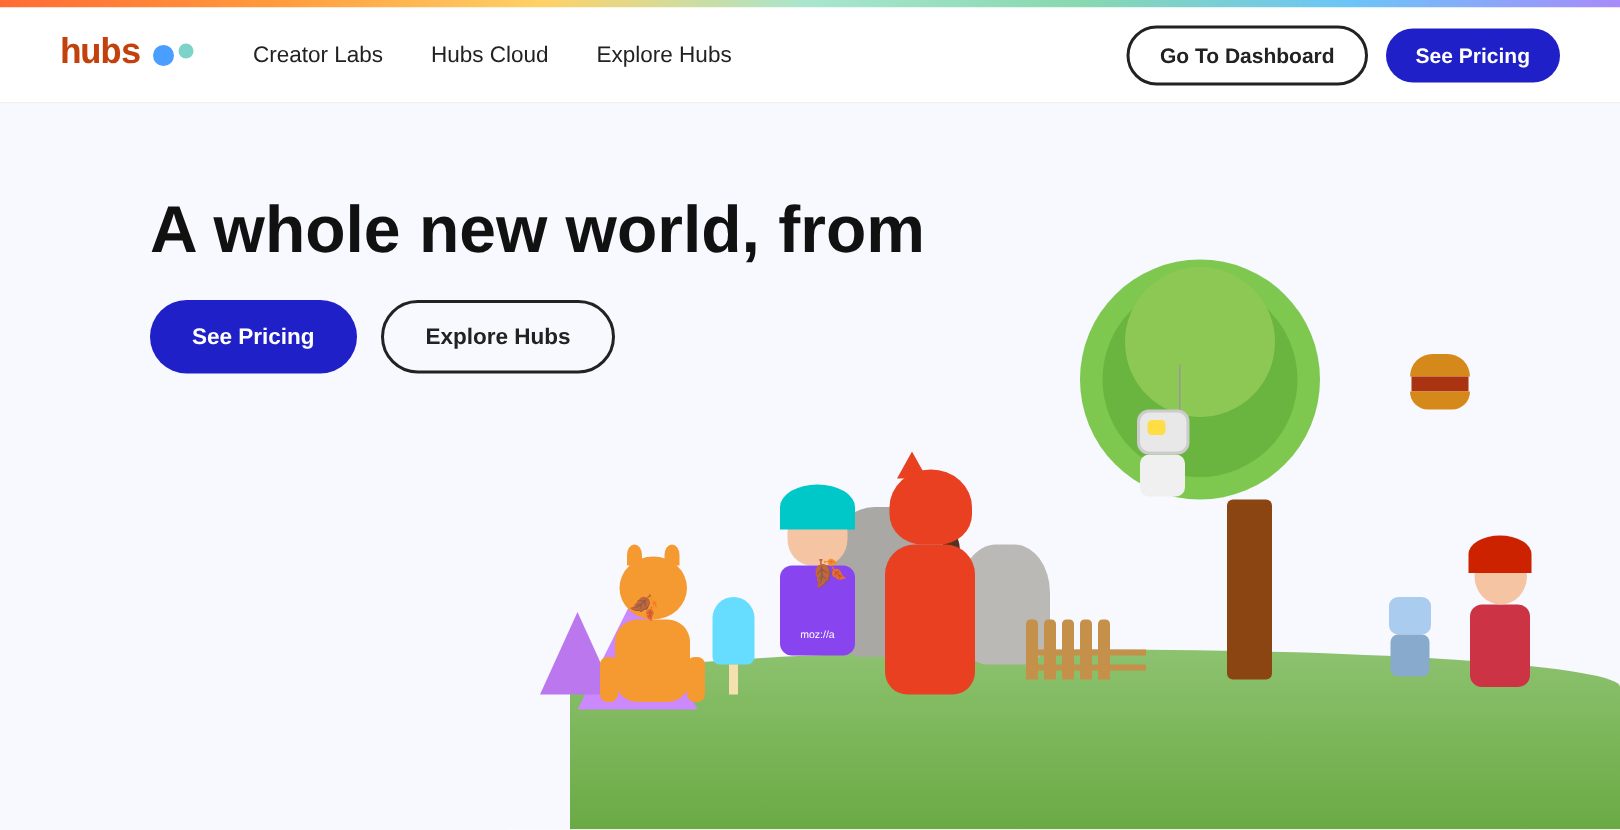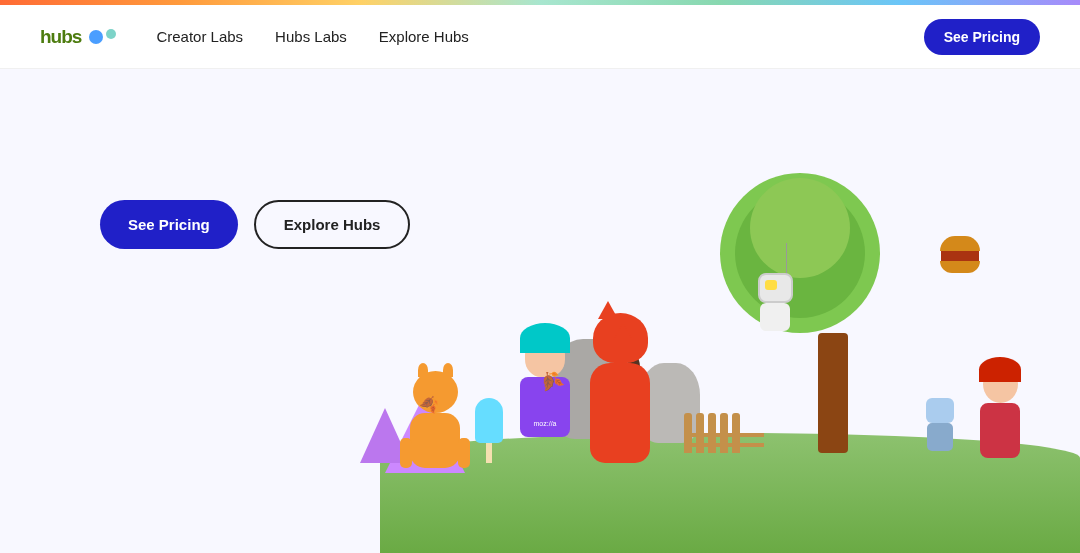--- a/index.html
+++ b/index.html
@@ -20,24 +20,25 @@
       background: #fff;
       border-bottom: 1px solid #f0f0f0;
     }
     .nav-logo {
       display: flex;
       align-items: center;
       gap: 8px;
       margin-right: 40px;
     }
     .logo-text {
-      font-size: 19px;
+      font-size: 24px;
       font-weight: 700;
-      color: #4d7c0f;
+      color: #c2410c;
       letter-spacing: -1px;
+      font-family: Liberation Mono, monospace;
     }
     .logo-icon {
       display: flex;
       align-items: center;
       gap: 3px;
     }
     .logo-dot-blue {
       width: 14px; height: 14px;
       background: #4a9eff;
       border-radius: 50%;
@@ -527,33 +528,34 @@
   <div class="nav-logo">
     <span class="logo-text">hubs</span>
     <div class="logo-icon">
       <div class="logo-dot-blue"></div>
       <div class="logo-dot-teal"></div>
     </div>
   </div>
 
   <div class="nav-links">
     <a class="nav-link">Creator Labs</a>
-    <a class="nav-link">Hubs Labs</a>
+    <a class="nav-link">Hubs Cloud</a>
     <a class="nav-link">Explore Hubs</a>
   </div>
 
   <div class="nav-actions">
+    <button class="btn-outline">Go To Dashboard</button>
     <button class="btn-solid-blue">See Pricing</button>
   </div>
 </nav>
 
 <section class="hero">
   <div class="hero-content">
     <h1 class="hero-title">
-      <br>
+      <span>A whole new world, from</span><br>
     </h1>
     <div class="hero-buttons">
       <button class="btn-hero-primary">See Pricing</button>
       <button class="btn-hero-secondary">Explore Hubs</button>
     </div>
   </div>
 
   <div class="hero-scene">
     <div class="ground"></div>
 

